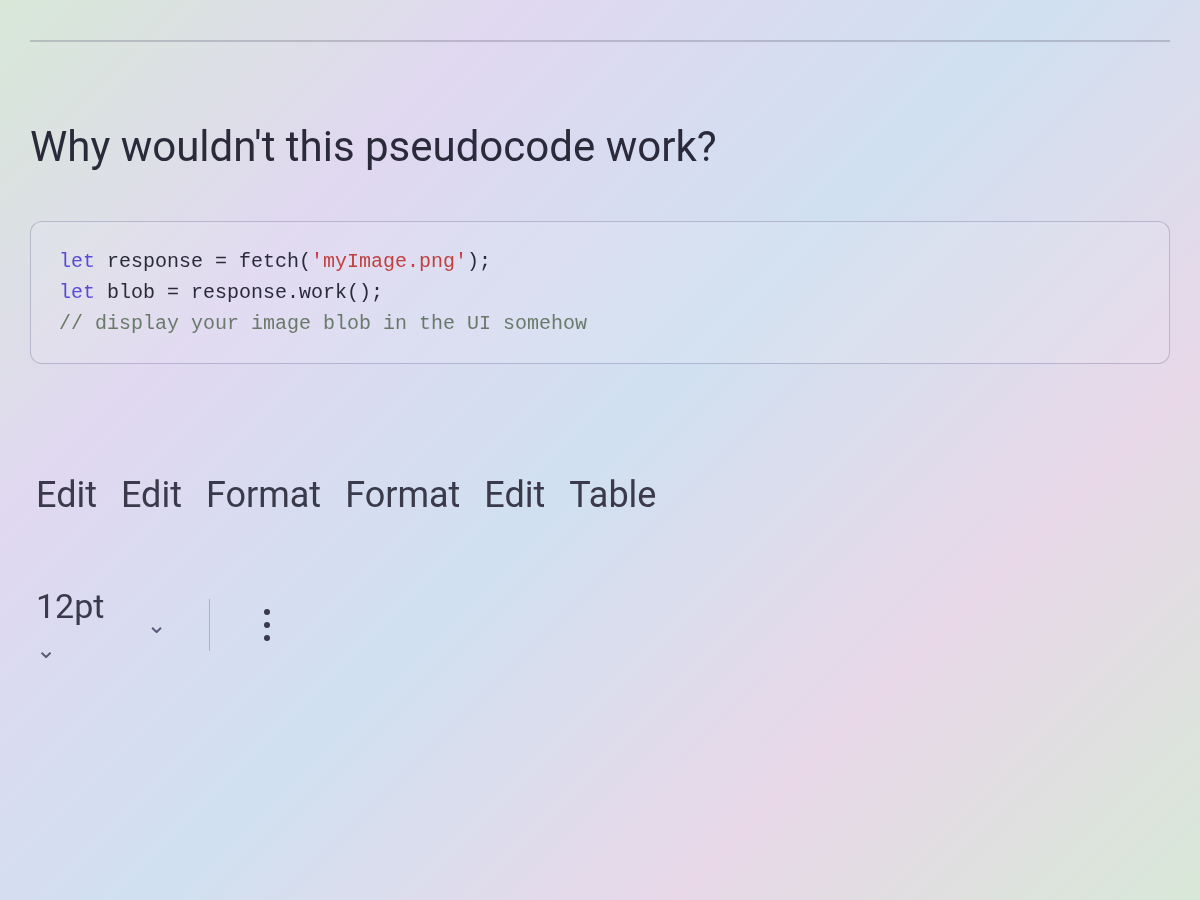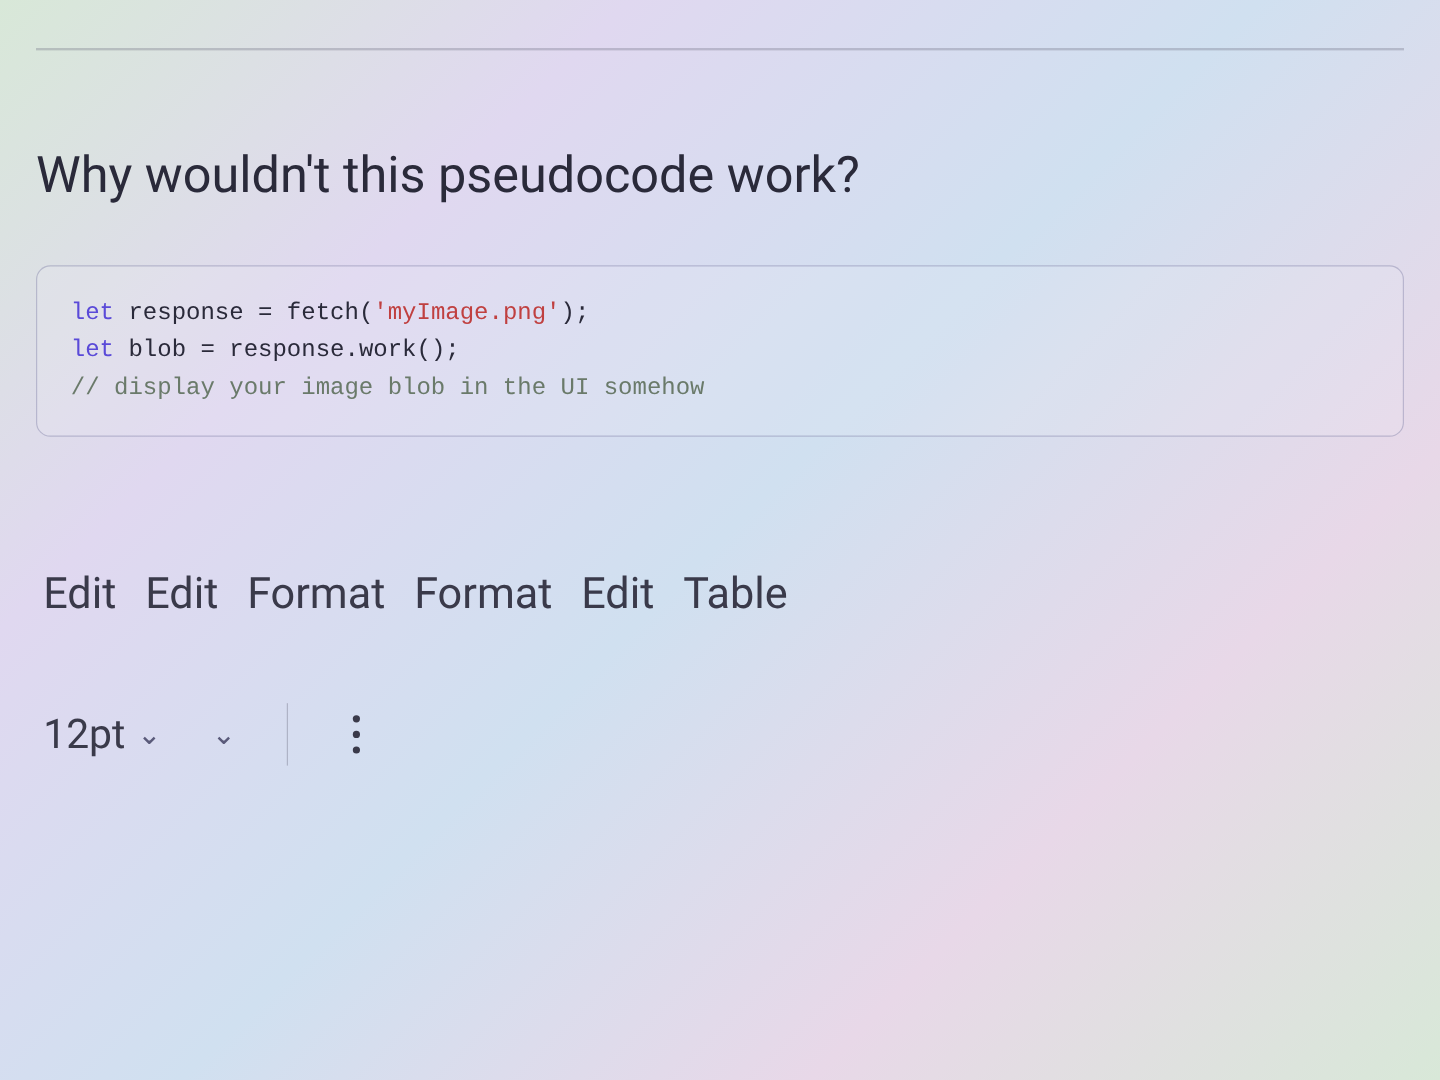--- a/index.html
+++ b/index.html
@@ -61,23 +61,23 @@
     .toolbar {
       display: flex;
       align-items: center;
       gap: 42px;
       font-size: 34px;
       color: #3a3a4a;
       padding-left: 6px;
     }
     .toolbar-dropdown {
       display: flex;
-      align-items: center;
       gap: 10px;
       cursor: pointer;
+      flex-direction: column;
     }
     .chevron {
       font-size: 24px;
       color: #5a5a7a;
     }
     .toolbar-divider {
       width: 1px;
       height: 52px;
       background: rgba(100, 100, 120, 0.35);
     }

